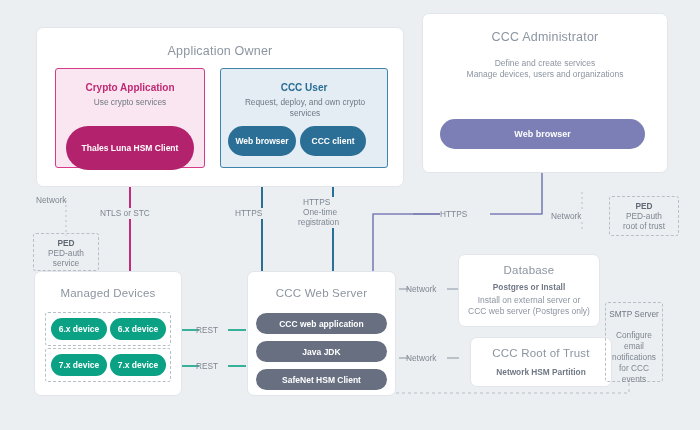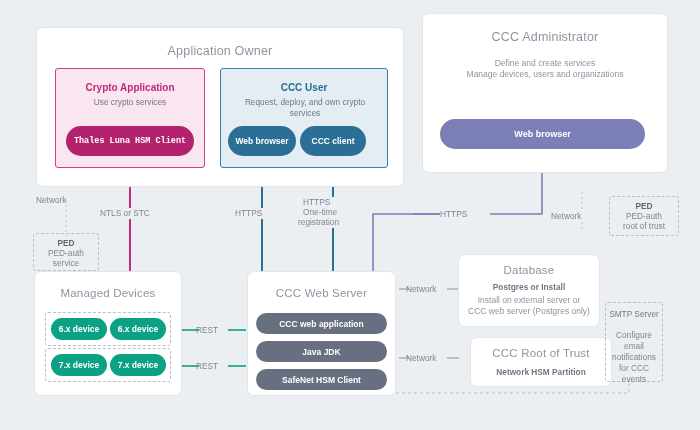--- a/index.html
+++ b/index.html
@@ -109,21 +109,21 @@
   </svg>
 
   <div class="panel" style="left:36px;top:27px;width:368px;height:160px;">
     <div class="title" style="top:16px;">Application Owner</div>
   </div>
 
   <div class="inner-box" style="left:55px;top:68px;width:150px;height:100px;background:#fae6f0;border:1px solid #d4398a;">
     <div class="hd-pink" style="top:13px;">Crypto Application</div>
     <div class="sub-dark" style="top:28px;">Use crypto services</div>
   </div>
-  <div class="pill magenta" style="left:66px;top:126px;width:128px;height:30px;font-family:Liberation Mono, monospace;">Thales Luna HSM Client</div>
+  <div class="pill magenta" style="left:66px;top:126px;width:128px;height:44px;">Thales Luna HSM Client</div>
 
   <div class="inner-box" style="left:220px;top:68px;width:168px;height:100px;background:#e3edf3;border:1px solid #3d84ad;">
     <div class="hd-blue" style="top:13px;">CCC User</div>
     <div class="sub-dark" style="top:28px;padding:0 14px;box-sizing:border-box;width:168px;">Request, deploy, and own crypto services</div>
   </div>
   <div class="pill blue" style="left:228px;top:126px;width:68px;height:30px;">Web browser</div>
   <div class="pill blue" style="left:300px;top:126px;width:66px;height:30px;">CCC client</div>
 
   <div class="panel" style="left:422px;top:13px;width:246px;height:160px;">
     <div class="title" style="top:16px;">CCC Administrator</div>

